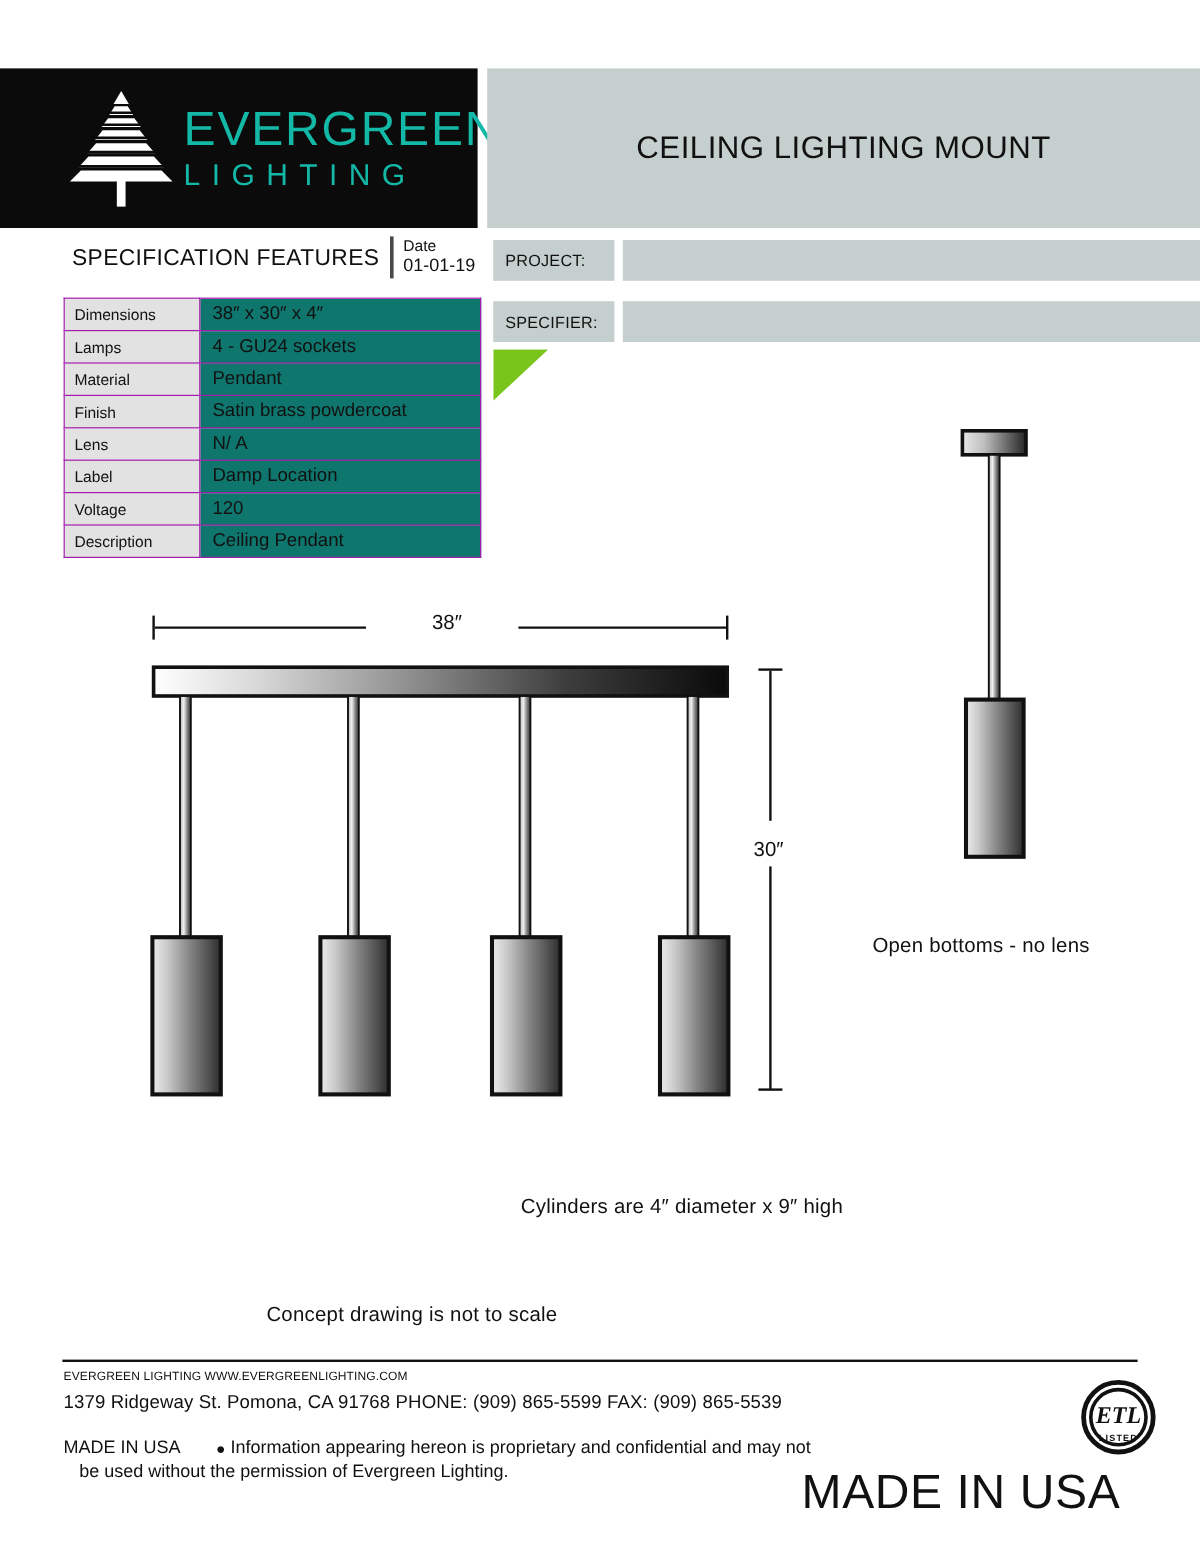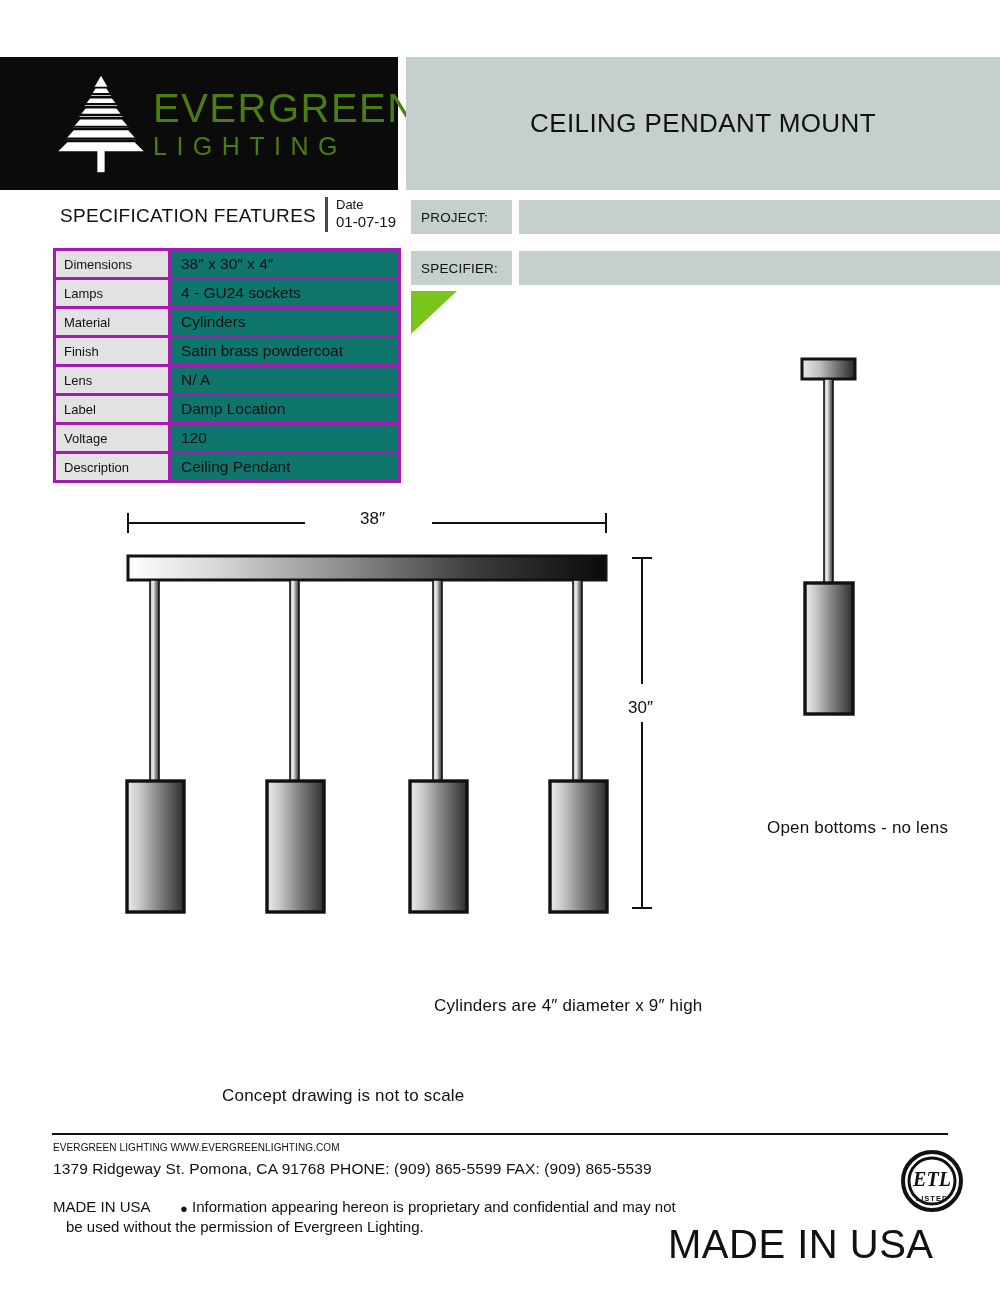--- a/index.html
+++ b/index.html
@@ -9,21 +9,21 @@
     color:#111;position:relative;overflow:hidden;
   }
   .page{position:absolute;inset:0;}
 
   
   .logo-block{
     position:absolute;left:0;top:57px;width:398px;height:133px;
     background:#0b0b0b;display:flex;align-items:center;
   }
   .tree-ico{width:92px;height:100px;margin-left:55px;flex:0 0 auto;}
-  .logo-words{margin-left:6px;color:#4d7c0f;}
+  .logo-words{margin-left:6px;color:#14b8a6;}
   .logo-top{
     font-size:40px;letter-spacing:1.5px;line-height:42px;font-weight:400;
   }
   .logo-bot{
     font-size:25px;letter-spacing:9.5px;line-height:30px;margin-top:2px;font-weight:400;
   }
   .title-block{
     position:absolute;left:406px;top:57px;right:0;height:133px;
     background:#c5d0ce;display:flex;flex-direction:column;
     align-items:center;justify-content:center;gap:10px;
@@ -40,21 +40,21 @@
     border-left:3px solid #4a4a4a;padding-left:8px;line-height:1.25;
   }
   .date-lbl{font-size:13px;}
   .date-val{font-size:15px;}
 
   table.spec{
     position:absolute;left:53px;top:248px;width:348px;
     border-collapse:collapse;table-layout:fixed;
   }
   table.spec td{
-    border:3px solid #a21caf;padding:4px 6px;font-size:14.5px;vertical-align:middle;
+    border:1px solid #a21caf;padding:4px 6px;font-size:14.5px;vertical-align:middle;
   }
   table.spec td.k{
     width:98px;background:#e2e2e2;font-size:13px;padding-left:8px;
   }
   table.spec td.v{background:#0f766e;font-size:15.5px;padding-left:10px;}
   .rowh{height:22px;}
 
   
   .pf-row{position:absolute;left:411px;height:34px;display:flex;align-items:center;}
   .pf-lbl{
@@ -64,21 +64,21 @@
   .pf-fill{height:34px;background:#c5d0ce;margin-left:7px;}
   .green-tri{
     position:absolute;left:411px;top:291px;width:46px;height:43px;
     background:#7ac51c;clip-path:polygon(0 0,100% 0,0 100%);
   }
 
   
   svg.art{position:absolute;left:0;top:0;width:1000px;height:1294px;pointer-events:none;}
 
   .cap{position:absolute;font-size:17px;color:#111;letter-spacing:.2px;}
-  .cap-open{left:767px;top:778px;margin-top:40px;}
+  .cap-open{left:727px;top:778px;}
   .cap-cyl{left:434px;top:996px;}
   .cap-scale{left:222px;top:1086px;}
   .dim38{position:absolute;left:360px;top:509px;font-size:17px;}
   .dim30{position:absolute;left:628px;top:698px;font-size:17px;}
 
   
   .rule{position:absolute;left:52px;top:1133px;width:896px;height:2px;background:#111;}
   .f1{position:absolute;left:53px;top:1142px;font-size:10px;letter-spacing:.1px;}
   .f2{position:absolute;left:53px;top:1160px;font-size:15.5px;letter-spacing:.1px;}
   .f3{position:absolute;left:53px;top:1198px;font-size:15px;}
@@ -111,42 +111,42 @@
           <path d="M6 71 H94"></path>
       </g>
     </svg>
     <div class="logo-words">
       <div class="logo-top">EVERGREEN</div>
       <div class="logo-bot">LIGHTING</div>
     </div>
   </div>
 
   <div class="title-block">
-    <div class="title-1">CEILING PENDANT MOUNT</div>
+    <div class="title-1">CEILING LIGHTING MOUNT</div>
   </div>
 
   <div class="spec-head">SPECIFICATION FEATURES</div>
   <div class="date-wrap">
     <div class="date-lbl">Date</div>
-    <div class="date-val">01-07-19</div>
+    <div class="date-val">01-01-19</div>
   </div>
 
   <table class="spec">
     <tbody>
         <tr class="rowh">
       <td class="k">Dimensions</td>
       <td class="v">38″ x 30″ x 4″</td>
     </tr>
     <tr class="rowh">
       <td class="k">Lamps</td>
       <td class="v">4 - GU24 sockets</td>
     </tr>
     <tr class="rowh">
       <td class="k">Material</td>
-      <td class="v">Cylinders</td>
+      <td class="v">Pendant</td>
     </tr>
     <tr class="rowh">
       <td class="k">Finish</td>
       <td class="v">Satin brass powdercoat</td>
     </tr>
     <tr class="rowh">
       <td class="k">Lens</td>
       <td class="v">N/ A</td>
     </tr>
     <tr class="rowh">

